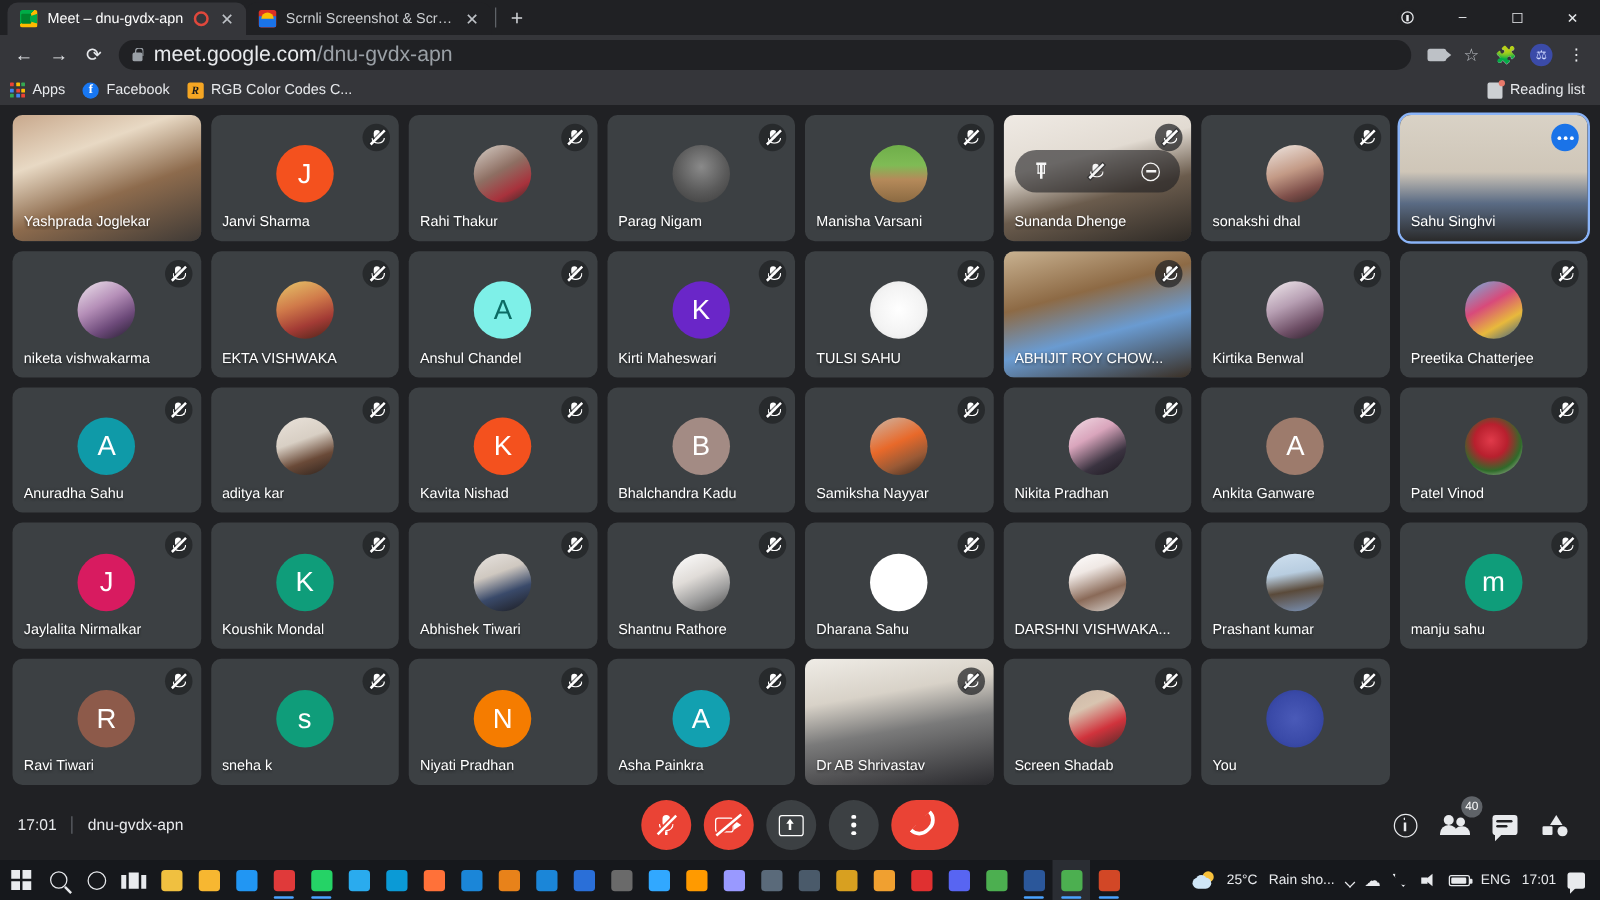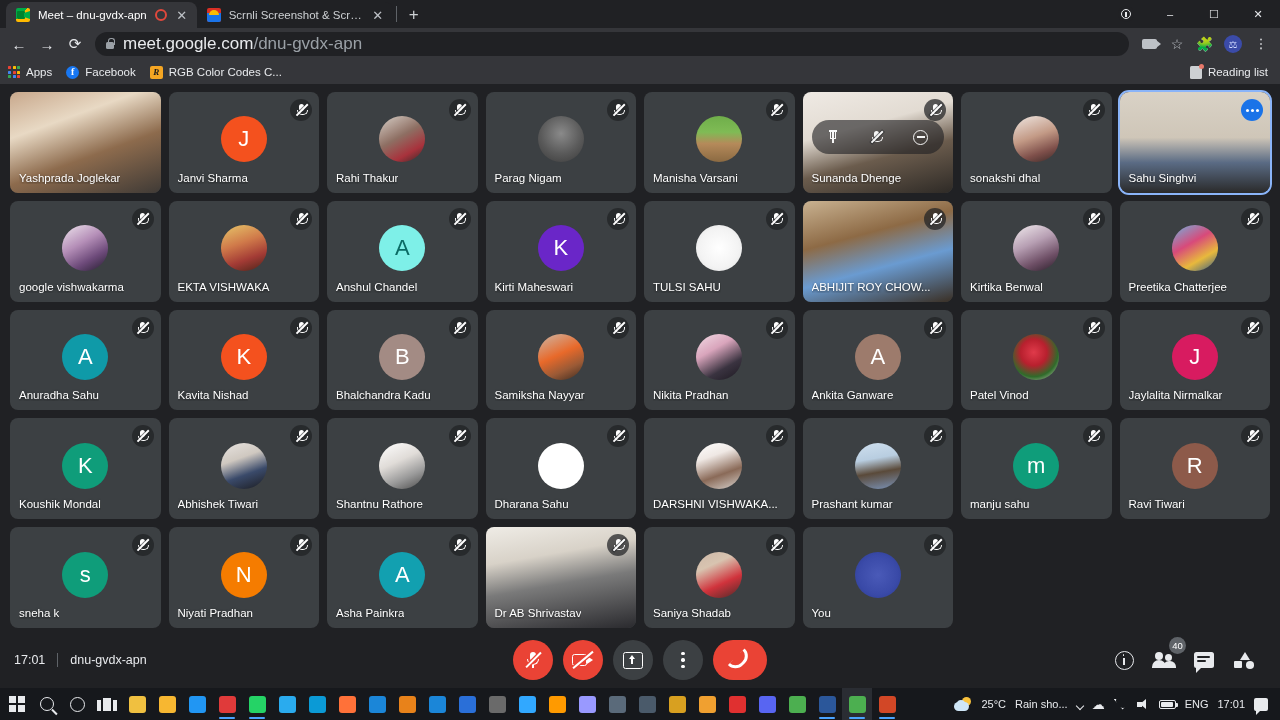--- a/index.html
+++ b/index.html
@@ -425,21 +425,21 @@
         </div>
         <div class="tile-name">Sahu Singhvi</div>
       </div>
       <div class="tile">
         <div class="avatar photo" style="background: linear-gradient(150deg, rgb(239, 230, 238) 0%, rgb(181, 143, 184) 40%, rgb(109, 74, 122) 70%, rgb(36, 29, 46) 100%);"></div>
         <div class="mic-off">
           <span class="mic-glyph">
             <span class="mic-slash"></span>
           </span>
         </div>
-        <div class="tile-name">google vishwakarma</div>
+        <div class="tile-name">niketa vishwakarma</div>
       </div>
       <div class="tile">
         <div class="avatar photo" style="background: linear-gradient(160deg, rgb(231, 199, 106) 0%, rgb(208, 122, 74) 40%, rgb(163, 59, 53) 70%, rgb(74, 36, 24) 100%);"></div>
         <div class="mic-off">
           <span class="mic-glyph">
             <span class="mic-slash"></span>
           </span>
         </div>
         <div class="tile-name">EKTA VISHWAKA</div>
       </div>
@@ -500,20 +500,29 @@
       <div class="tile">
         <div class="avatar" style="background: rgb(15, 154, 168);">A</div>
         <div class="mic-off">
           <span class="mic-glyph">
             <span class="mic-slash"></span>
           </span>
         </div>
         <div class="tile-name">Anuradha Sahu</div>
       </div>
       <div class="tile">
+        <div class="avatar photo" style="background: linear-gradient(160deg, rgb(233, 226, 218) 0%, rgb(216, 207, 196) 40%, rgb(106, 74, 56) 70%, rgb(43, 33, 28) 100%);"></div>
+        <div class="mic-off">
+          <span class="mic-glyph">
+            <span class="mic-slash"></span>
+          </span>
+        </div>
+        <div class="tile-name">aditya kar</div>
+      </div>
+      <div class="tile">
         <div class="avatar" style="background: rgb(244, 81, 30);">K</div>
         <div class="mic-off">
           <span class="mic-glyph">
             <span class="mic-slash"></span>
           </span>
         </div>
         <div class="tile-name">Kavita Nishad</div>
       </div>
       <div class="tile">
         <div class="avatar" style="background: rgb(163, 139, 132);">B</div>
@@ -677,21 +686,21 @@
         </div>
         <div class="tile-name">Dr AB Shrivastav</div>
       </div>
       <div class="tile">
         <div class="avatar photo" style="background: linear-gradient(155deg, rgb(205, 184, 168) 0%, rgb(216, 196, 176) 30%, rgb(208, 51, 60) 65%, rgb(74, 42, 40) 100%);"></div>
         <div class="mic-off">
           <span class="mic-glyph">
             <span class="mic-slash"></span>
           </span>
         </div>
-        <div class="tile-name">Saniya Shadab</div>
+        <div class="tile-name">Screen Shadab</div>
       </div>
       <div class="tile">
         <div class="avatar photo" style="background: radial-gradient(circle, rgb(74, 90, 184) 0%, rgb(58, 74, 168) 60%, rgb(42, 58, 144) 100%);"></div>
         <div class="mic-off">
           <span class="mic-glyph">
             <span class="mic-slash"></span>
           </span>
         </div>
         <div class="tile-name">You</div>
       </div>

